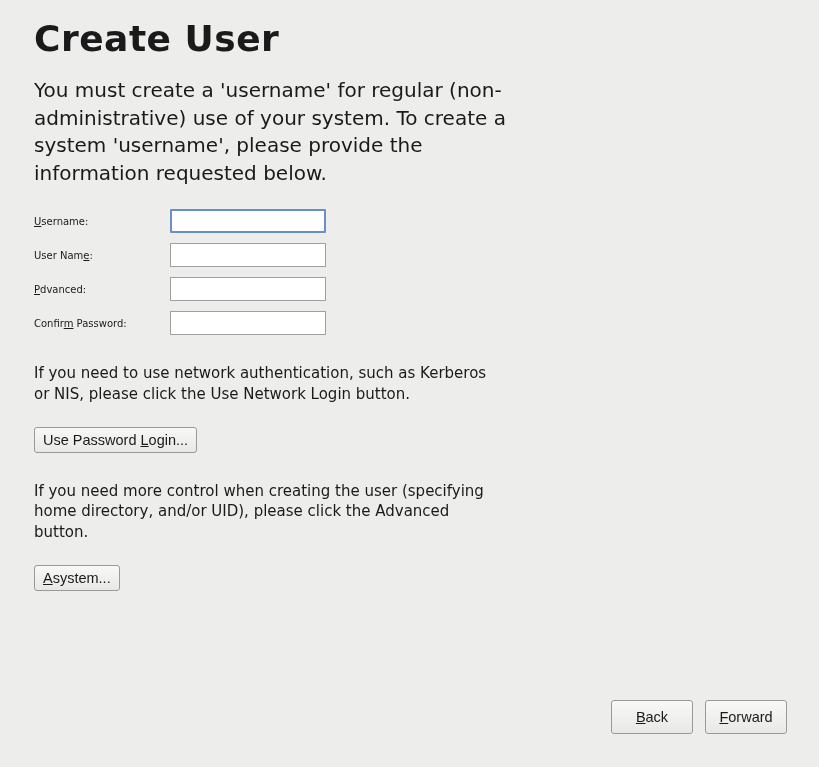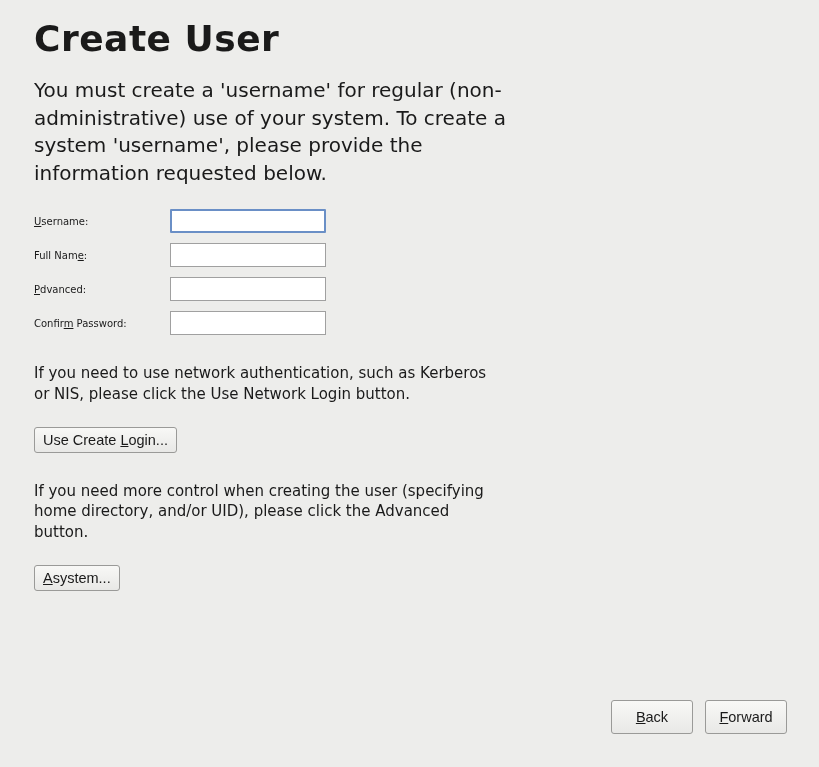--- a/index.html
+++ b/index.html
@@ -94,37 +94,37 @@
   <h1>Create User</h1>
 
   <p class="intro">You must create a 'username' for regular (non-administrative) use of your system.  To create a system 'username', please provide the information requested below.</p>
 
   <div class="form-row">
     <label class="form-label"><span class="underline">U</span><span>sername:</span></label>
     <input type="text" class="text-input focused" value="" style="">
   </div>
 
   <div class="form-row">
-    <label class="form-label"><span>Full Nam</span><span class="underline">e</span><span>:</span></label>
+    <label class="form-label"><span>User Nam</span><span class="underline">e</span><span>:</span></label>
     <input type="text" class="text-input" value="" style="">
   </div>
 
   <div class="form-row">
     <label class="form-label"><span class="underline">P</span><span>dvanced:</span></label>
     <input type="password" class="text-input" value="" style="">
   </div>
 
   <div class="form-row">
     <label class="form-label"><span>Confir</span><span class="underline">m</span><span> Password:</span></label>
     <input type="password" class="text-input" value="" style="">
   </div>
 
   <p class="section-text">If you need to use network authentication, such as Kerberos or NIS, please click the Use Network Login button.</p>
 
-  <button class="btn"><span>Use Create </span><span class="underline">L</span><span>ogin...</span></button>
+  <button class="btn"><span>Use Password </span><span class="underline">L</span><span>ogin...</span></button>
 
   <p class="section-text">If you need more control when creating the user (specifying home directory, and/or UID), please click the Advanced button.</p>
 
   <button class="btn"><span class="underline">A</span><span>system...</span></button>
 </div>
 
 <div class="footer">
   <button class="btn"><span class="underline">B</span><span>ack</span></button>
   <button class="btn"><span class="underline">F</span><span>orward</span></button>
 </div>

